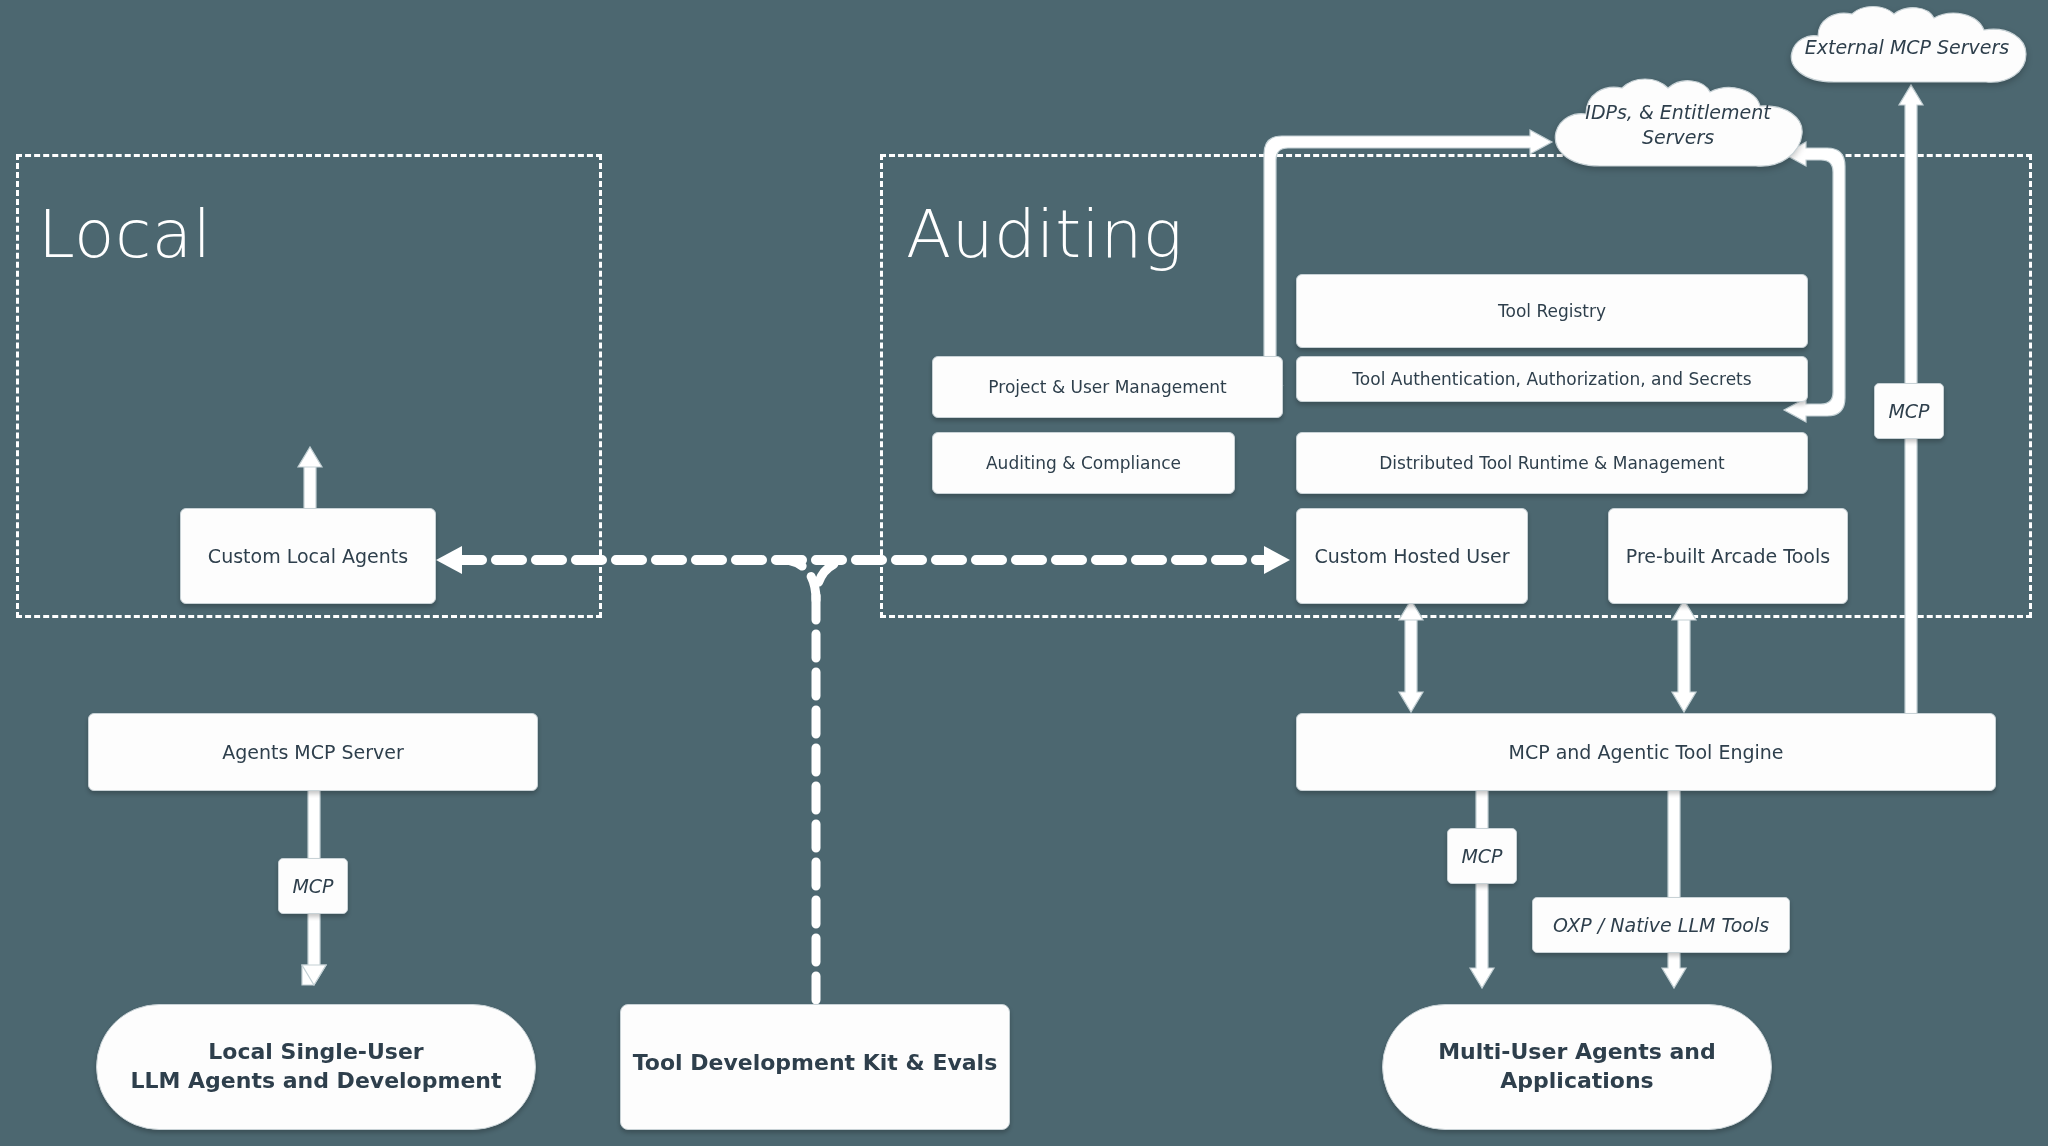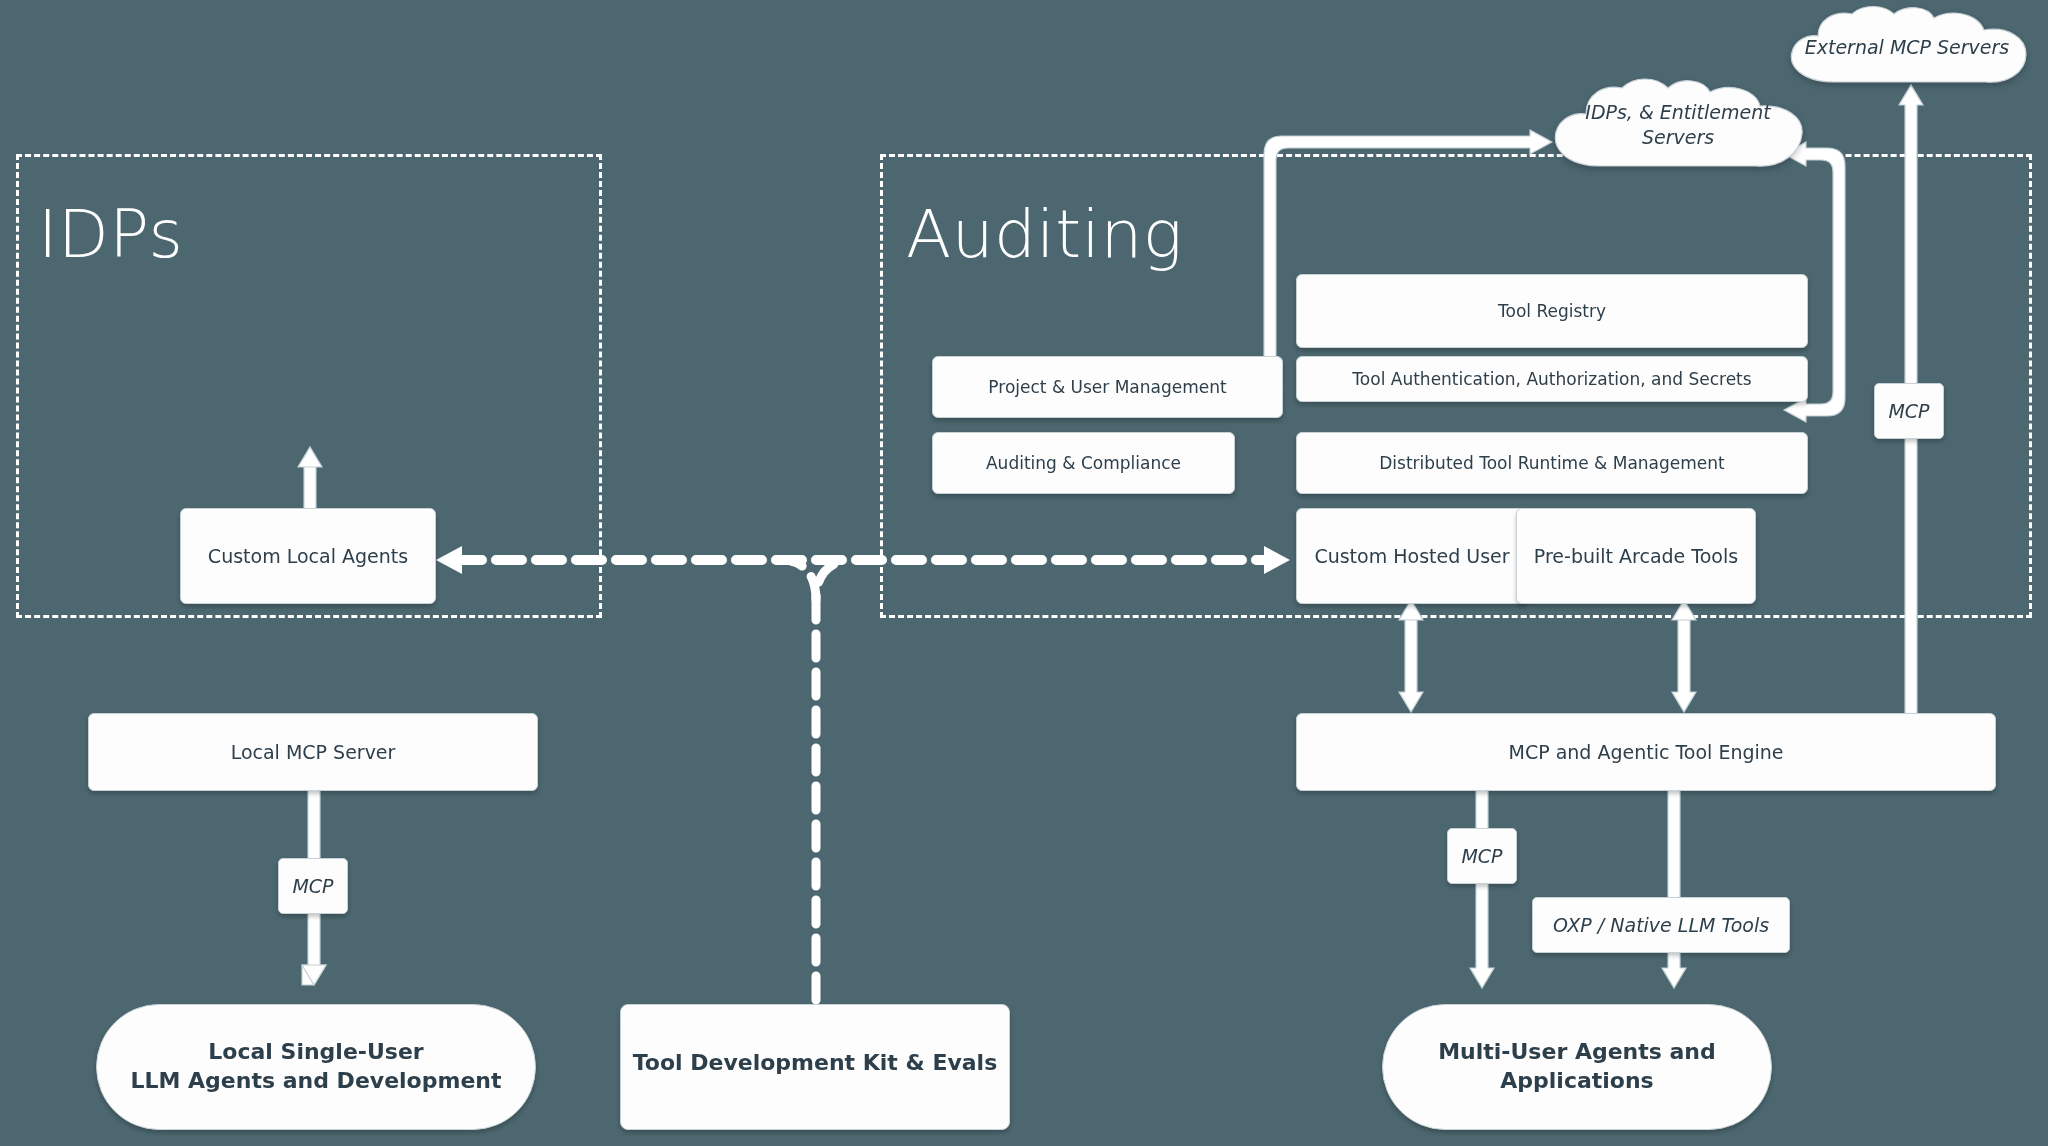--- a/index.html
+++ b/index.html
@@ -69,21 +69,21 @@
   svg.arrows{z-index:4;}
 </style>
 </head>
 <body>
 
 <div id="stage">
 
   <div class="zone" style="left:16px;top:154px;width:586px;height:464px;"></div>
   <div class="zone" style="left:880px;top:154px;width:1152px;height:464px;"></div>
 
-  <div class="zone-title" style="left:38px;top:196px;font-size:66px;">IDPs</div>
+  <div class="zone-title" style="left:38px;top:196px;font-size:66px;">Local</div>
   <div class="zone-title" style="left:906px;top:196px;font-size:66px;">Auditing</div>
 
   <svg class="layer arrows" viewBox="0 0 2048 1146">
     <defs>
 
       <marker id="headUp" markerWidth="16" markerHeight="14" refX="8" refY="13" orient="auto" markerUnits="userSpaceOnUse">
         <path d="M8 0 L16 12 L11 12 L11 14 L5 14 L5 12 L0 12 Z" fill="#ffffff" stroke="#b9c7cc" stroke-width="0.8"></path>
       </marker>
       <marker id="headDown" markerWidth="16" markerHeight="14" refX="8" refY="13" orient="auto" markerUnits="userSpaceOnUse">
         <path d="M8 0 L16 12 L11 12 L11 14 L5 14 L5 12 L0 12 Z" fill="#ffffff" stroke="#b9c7cc" stroke-width="0.8"></path>
@@ -179,21 +179,21 @@
                C244 26 262 40 260 56
                C258 76 238 90 214 88 Z" fill="#fdfdfd" stroke="#c8d2d6" stroke-width="1.2" style="filter:drop-shadow(0 3px 3px rgba(0,0,0,.22));"></path>
     </svg>
     <div class="cloud-label" style="top:47%;">
       <span>IDPs, &amp; Entitlement Servers</span>
     </div>
   </div>
 
   <div class="box" style="left:180px;top:508px;width:256px;height:96px;">Custom Local Agents</div>
 
-  <div class="box" style="left:88px;top:713px;width:450px;height:78px;">Local MCP Server</div>
+  <div class="box" style="left:88px;top:713px;width:450px;height:78px;">Agents MCP Server</div>
 
   <div class="box tag" style="left:278px;top:858px;width:70px;height:56px;">MCP</div>
 
   <div class="box pill" style="left:96px;top:1004px;width:440px;height:126px;flex-direction:column;">
     <span>Local Single-User</span>
     <span>LLM Agents and Development</span>
   </div>
 
   <div class="box tdk" style="left:620px;top:1004px;width:390px;height:126px;">Tool Development Kit &amp; Evals</div>
 
@@ -202,21 +202,21 @@
   <div class="box small" style="left:932px;top:432px;width:303px;height:62px;">Auditing &amp; Compliance</div>
 
   <div class="box small" style="left:1296px;top:274px;width:512px;height:74px;">Tool Registry</div>
 
   <div class="box small" style="left:1296px;top:356px;width:512px;height:46px;">Tool Authentication, Authorization, and Secrets</div>
 
   <div class="box small" style="left:1296px;top:432px;width:512px;height:62px;">Distributed Tool Runtime &amp; Management</div>
 
   <div class="box" style="left:1296px;top:508px;width:232px;height:96px;">Custom Hosted User</div>
 
-  <div class="box" style="left:1516px;top:508px;width:240px;height:96px;">Pre-built Arcade Tools</div>
+  <div class="box" style="left:1608px;top:508px;width:240px;height:96px;">Pre-built Arcade Tools</div>
 
   <div class="box" style="left:1296px;top:713px;width:700px;height:78px;">MCP and Agentic Tool Engine</div>
 
   <div class="box tag" style="left:1874px;top:383px;width:70px;height:56px;">MCP</div>
 
   <div class="box tag" style="left:1447px;top:828px;width:70px;height:56px;">MCP</div>
 
   <div class="box tag" style="left:1532px;top:897px;width:258px;height:56px;">OXP / Native LLM Tools</div>
 
   <div class="box pill" style="left:1382px;top:1004px;width:390px;height:126px;flex-direction:column;">

